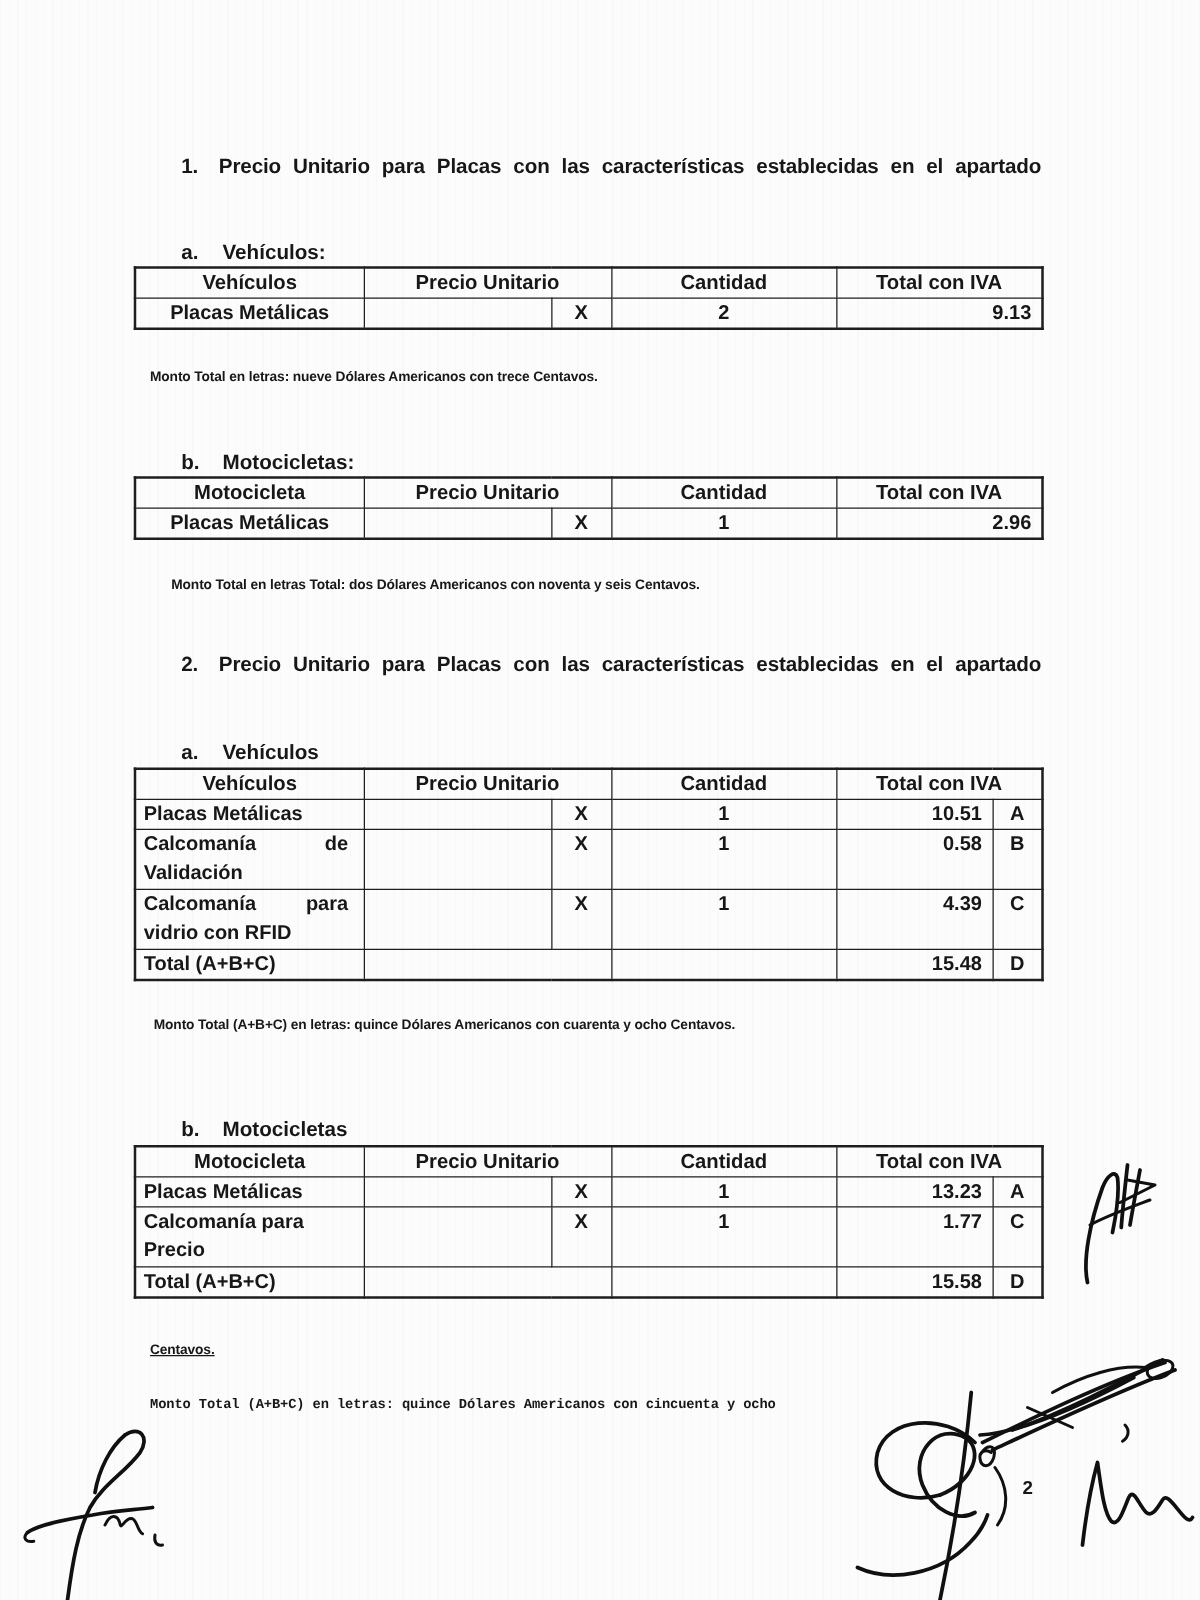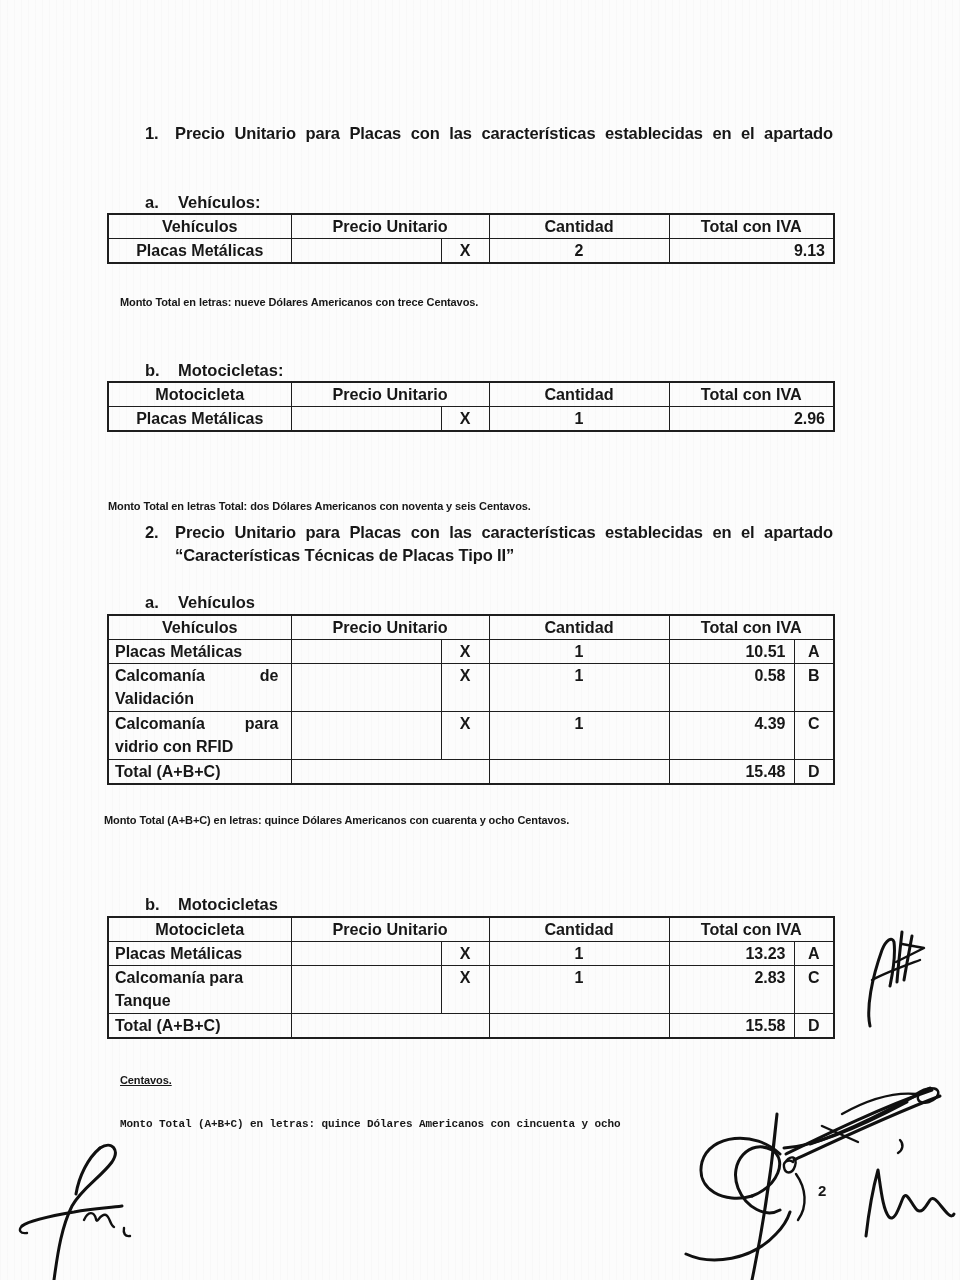--- a/index.html
+++ b/index.html
@@ -103,28 +103,27 @@
   <tr>
     <td class="c">Placas Metálicas</td>
     <td></td>
     <td class="c">X</td>
     <td class="c">1</td>
     <td class="r">2.96</td>
   </tr>
 </tbody>
   </table>
 
-<div class="abs monto" style="left:108px;top:456px;width:740px;margin-top:38px;">Monto Total en letras Total: dos Dólares Americanos con noventa y seis Centavos.</div>
+<div class="abs monto" style="left:137px;top:456px;width:740px;">Monto Total en letras Total: dos Dólares Americanos con noventa y seis Centavos.</div>
 
 <div class="abs heading" style="left:145px;top:521px;width:688px;">
   <div class="hrow">
     <span class="num">2.</span>
     <div class="jline">Precio Unitario para Placas con las características establecidas en el apartado</div>
   </div>
-  <div class="line2">“Características Técnicas de Placas Tipo II”</div>
 </div>
 
 <div class="abs sublabel" style="left:145px;top:593px;">
   <span class="sl">a.</span>
   <span>Vehículos</span>
 </div>
 
 <table class="abs" style="left:107px;top:614px;width:726px;">
   <colgroup>
       <col style="width:183px">
@@ -180,21 +179,21 @@
   <tr>
     <td class="l">Total (A+B+C)</td>
     <td colspan="2"></td>
     <td></td>
     <td class="r">15.48</td>
     <td class="c">D</td>
   </tr>
 </tbody>
   </table>
 
-<div class="abs monto" style="left:104px;top:808px;width:740px;">Monto Total (A+B+C) en letras: quince Dólares Americanos con cuarenta y ocho Centavos.</div>
+<div class="abs monto" style="left:123px;top:808px;width:740px;">Monto Total (A+B+C) en letras: quince Dólares Americanos con cuarenta y ocho Centavos.</div>
 
 <div class="abs sublabel" style="left:145px;top:895px;">
   <span class="sl">b.</span>
   <span>Motocicletas</span>
 </div>
 
 <table class="abs" style="left:107px;top:916px;width:726px;">
   <colgroup>
       <col style="width:183px">
       <col style="width:150px">
@@ -214,26 +213,26 @@
     <td class="l">Placas Metálicas</td>
     <td></td>
     <td class="c">X</td>
     <td class="c">1</td>
     <td class="r">13.23</td>
     <td class="c">A</td>
   </tr>
   <tr class="h2">
     <td class="l">
       <div>Calcomanía para</div>
-      <div>Tanque</div>
+      <div>Precio</div>
     </td>
     <td></td>
     <td class="c">X</td>
     <td class="c">1</td>
-    <td class="r">2.83</td>
+    <td class="r">1.77</td>
     <td class="c">C</td>
   </tr>
   <tr>
     <td class="l">Total (A+B+C)</td>
     <td colspan="2"></td>
     <td></td>
     <td class="r">15.58</td>
     <td class="c">D</td>
   </tr>
 </tbody>

